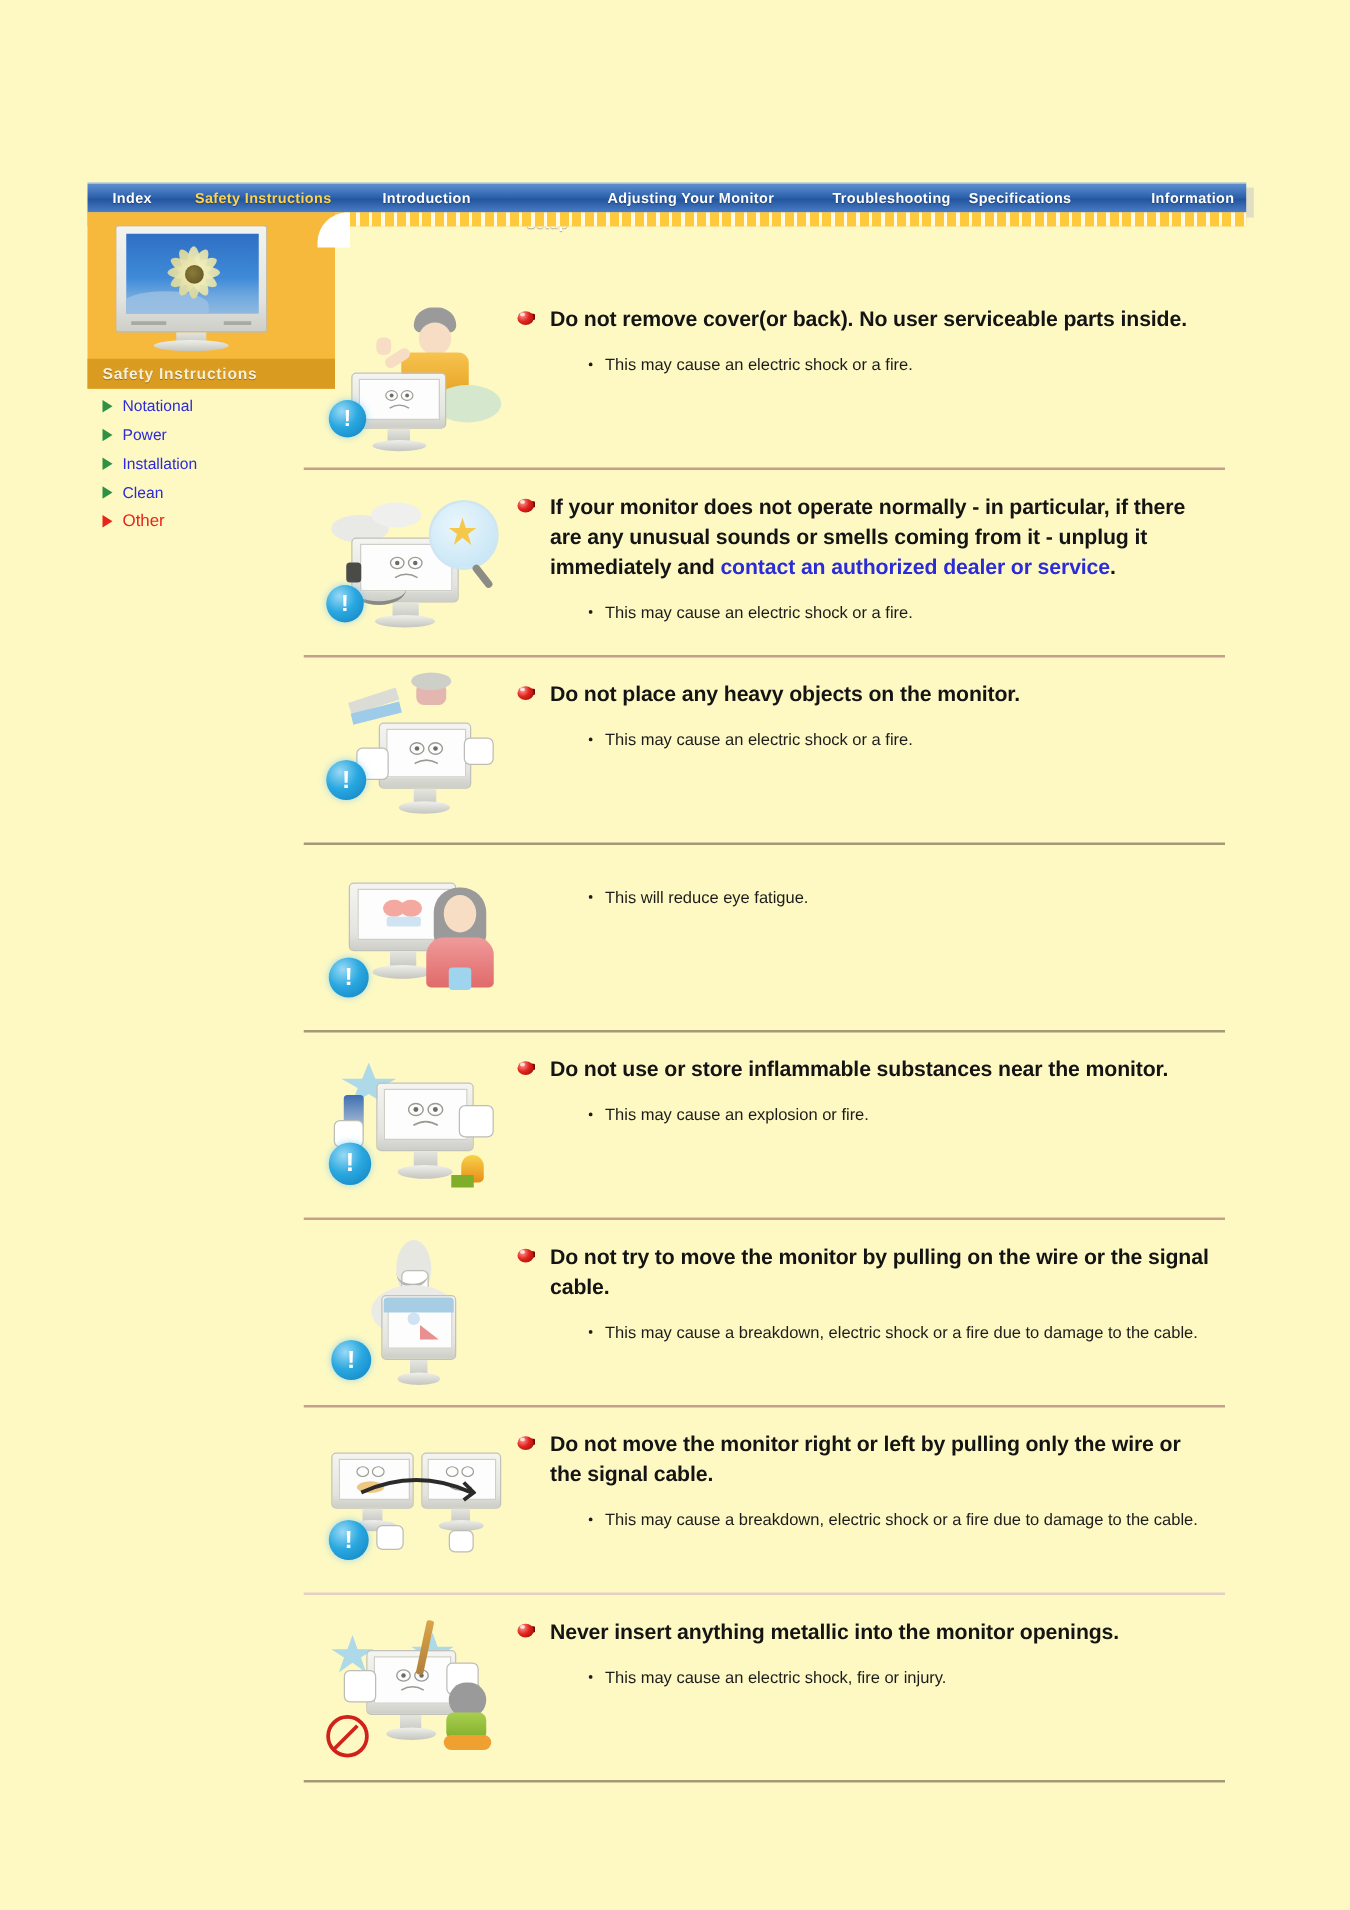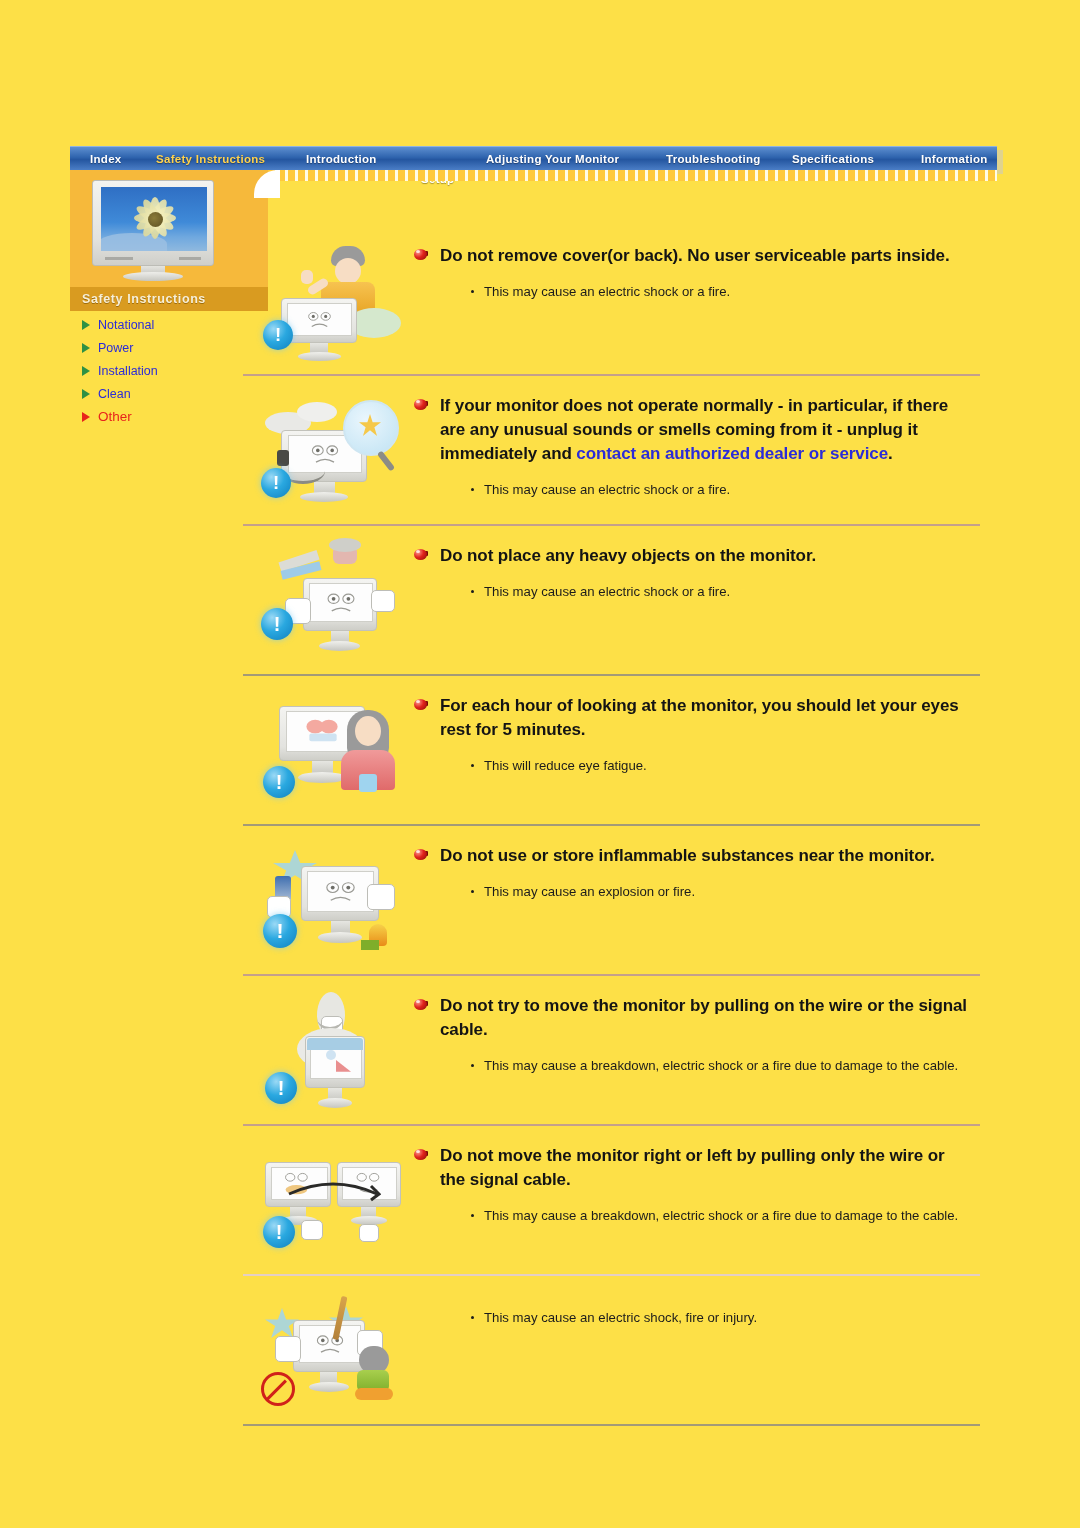--- a/index.html
+++ b/index.html
@@ -5,21 +5,21 @@
   * { box-sizing: border-box; }
   html, body {
     margin: 0; padding: 0;
     background: #ffffff;
     font-family: "Liberation Sans", sans-serif;
   }
   .page {
     position: relative;
     width: 1080px;
     height: 1528px;
-    background: #fde047;
+    background: #fef9c3;
     overflow: hidden;
   }
 
   
   .navbar {
     position: absolute;
     left: 70px; top: 146px;
     width: 927px; height: 24px;
     background: linear-gradient(to bottom, #5d8fd0 0%, #2f64ae 45%, #2456a0 55%, #4b7ec6 100%);
     border-top: 1px solid #8fb4e0;
@@ -337,21 +337,21 @@
 <div class="page">
 
   <div class="navbar-shadow"></div>
   <div class="navbar" id="navbar" style="position: absolute;">
       <div class="nav-item" style="position: absolute; left: 14px;">Index</div>
       <div class="nav-item active" style="position: absolute; left: 80px;">Safety Instructions</div>
       <div class="nav-item" style="position: absolute; left: 230px;">Introduction</div>
       <div class="nav-item" style="position: absolute; left: 345px; margin-top: 40px;">Setup</div>
       <div class="nav-item" style="position: absolute; left: 410px;">Adjusting Your Monitor</div>
       <div class="nav-item" style="position: absolute; left: 590px;">Troubleshooting</div>
-      <div class="nav-item" style="position: absolute; left: 716px;">Specifications</div>
+      <div class="nav-item" style="position: absolute; left: 699px;">Specifications</div>
       <div class="nav-item" style="position: absolute; left: 845px;">Information</div>
     </div>
 
   <div class="yellow-strip"></div>
   <div class="dash-strip"></div>
 
   <div class="sidebar-panel"></div>
   <div class="sidebar-corner"></div>
 
   <div class="thumb-frame">
@@ -520,25 +520,20 @@
             <div class="mon-neck" style="left:57px;top:73px;width:21px;height:12px;"></div>
             <div class="mon-base" style="left:43px;top:84px;width:48px;height:11px;"></div>
             <div class="person hair" style="left:92px;top:22px;width:42px;height:48px;border-radius:20px 20px 10px 10px;"></div>
             <div class="person blob skin" style="left:100px;top:28px;width:26px;height:30px;"></div>
             <div class="person shirt-pink" style="left:86px;top:62px;width:54px;height:40px;border-radius:14px 14px 4px 4px;"></div>
             <div class="blob" style="left:104px;top:86px;width:18px;height:18px;background:#9fd4ef;border-radius:3px;"></div>
             <div class="excl" style="left:8px;top:78px;width:32px;height:32px;font-size:19.84px;">!</div>
           </div>
         </div>
         <div class="body">
-          <div class="head"><span class="redball">
-              <i class="rb-tail"></i>
-              <i class="rb-main"></i>
-              <i class="rb-hl"></i>
-            </span><span>For each hour of looking at the monitor, you should let your eyes rest for 5 minutes.</span></div>
           <ul class="bullets">
             <li>This will reduce eye fatigue.</li>
           </ul>
         </div>
       </div>
       <div class="divider olive"></div>
       <div class="section">
         <div class="illus">
           <div class="ill-wrap">
             <div class="spark" style="left:18px;top:12px;width:44px;height:34px;clip-path:polygon(50% 0,62% 38%,100% 38%,70% 60%,82% 100%,50% 74%,18% 100%,30% 60%,0 38%,38% 38%);"></div>
@@ -666,20 +661,25 @@
             <div class="hand" style="left:20px;top:48px;width:26px;height:26px;"></div>
             <div class="hand" style="left:102px;top:42px;width:26px;height:26px;"></div>
             <div class="person hair" style="left:104px;top:58px;width:30px;height:28px;border-radius:14px;"></div>
             <div class="person shirt-green" style="left:102px;top:82px;width:32px;height:22px;border-radius:6px;"></div>
             <div class="person pants-orange" style="left:100px;top:100px;width:38px;height:12px;border-radius:6px;"></div>
             <div class="nosign" style="left:6px;top:84px;width:34px;height:34px;"></div>
             <div class="excl" style="left:10px;top:118px;width:0px;height:0px;font-size:0px;">!</div>
           </div>
         </div>
         <div class="body">
+          <div class="head"><span class="redball">
+              <i class="rb-tail"></i>
+              <i class="rb-main"></i>
+              <i class="rb-hl"></i>
+            </span><span>Never insert anything metallic into the monitor openings.</span></div>
           <ul class="bullets">
             <li>This may cause an electric shock, fire or injury.</li>
           </ul>
         </div>
       </div>
       <div class="divider olive"></div>
     </div>
 </div>
 
 </body></html>

